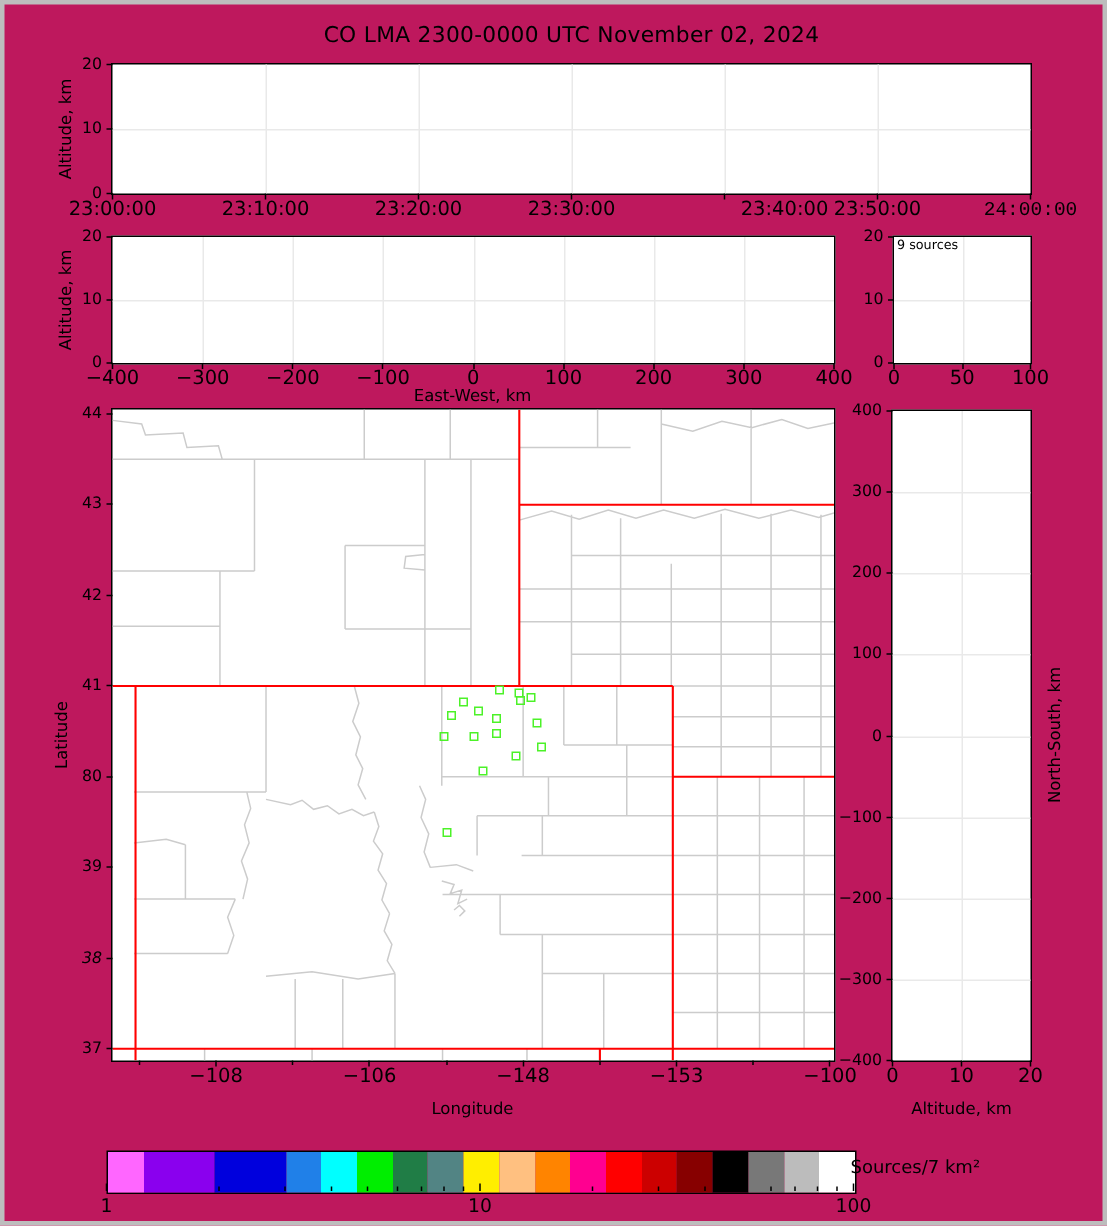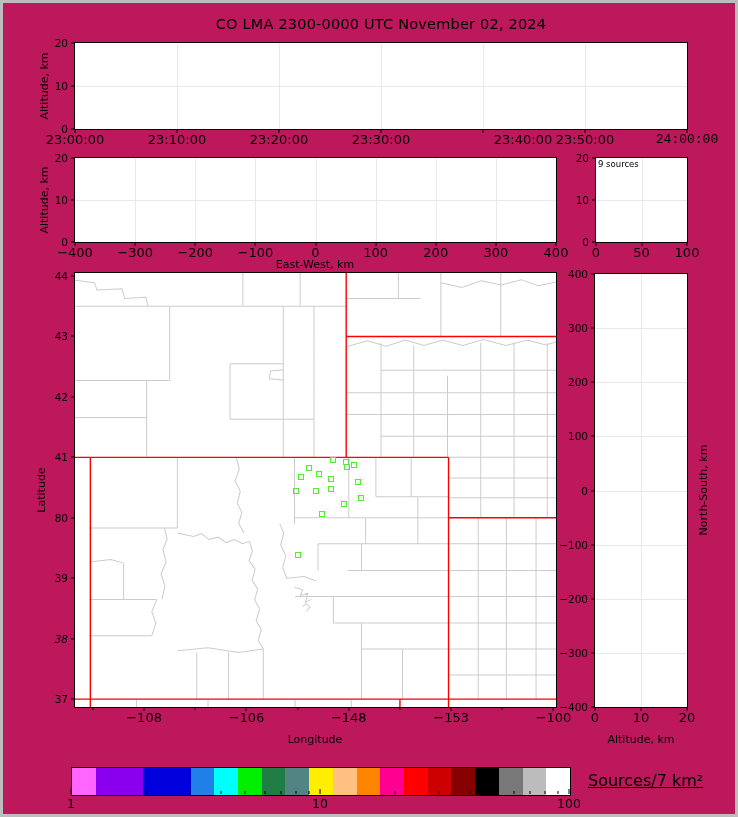--- a/index.html
+++ b/index.html
@@ -34,21 +34,21 @@
   .station{position:absolute;width:4px;height:4px;border:1.5px solid #4cf228;
     background:transparent;transform:translate(-50%,-50%);}
   #colorbar{position:absolute;left:68px;top:764px;width:498px;height:27px;
     border:1px solid #000;box-sizing:content-box;display:flex;}
   .cb-seg{height:100%;}
   #cb-ticks{position:absolute;left:68px;top:764px;width:498px;height:27px;pointer-events:none;}
   .cb-tick{position:absolute;bottom:0;width:1px;height:5.5px;background:#000;transform:translateX(-0.5px);}
   .cb-tick.minor{height:3.5px;}
   .cb-lab{position:absolute;top:calc(100% + 4px);transform:translateX(-50%);
     font-size:12.5px;line-height:1;}
-  .cb-title{position:absolute;left:585px;top:769px;font-size:16px;line-height:1.1;text-decoration:underline;}
+  .cb-title{position:absolute;left:564px;top:769px;font-size:12px;line-height:1.1;}
 </style>
 </head>
 <body>
 
 <div class="fig">
 
   <div class="title">CO LMA 2300-0000 UTC November 02, 2024</div>
 
   <div id="p-time" class="panel">
       <div class="grid-v" style="left: 16.6667%;"></div>

